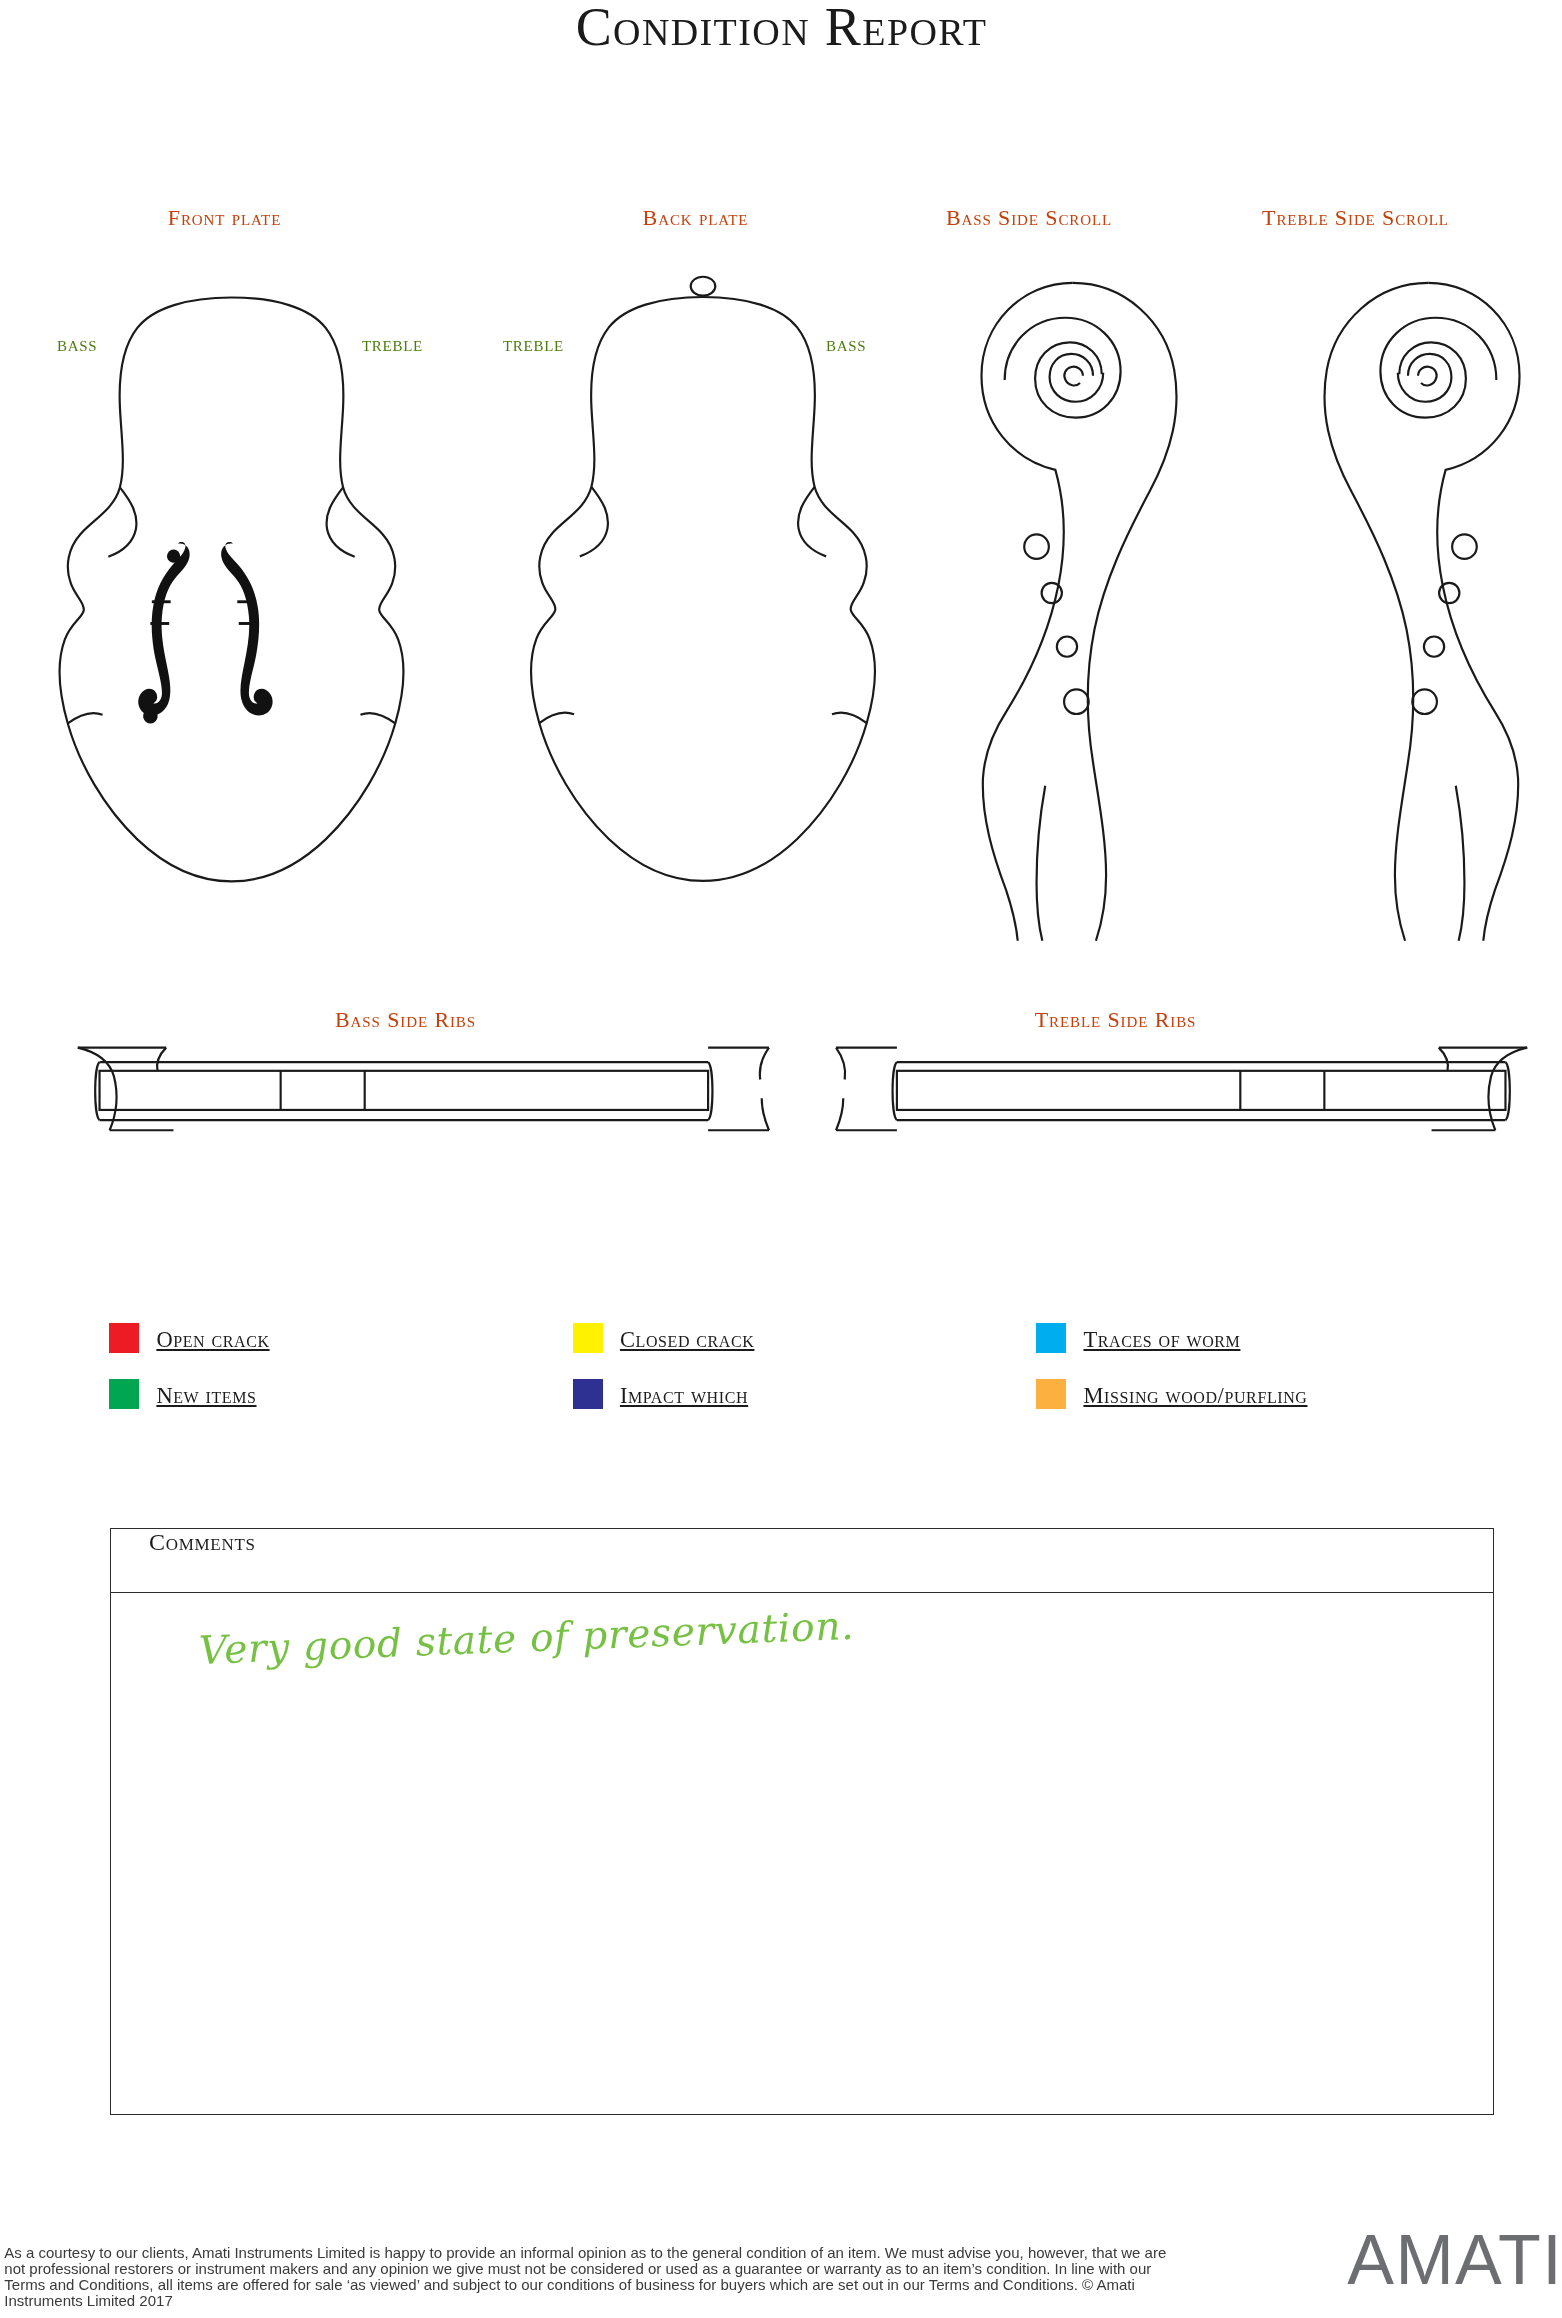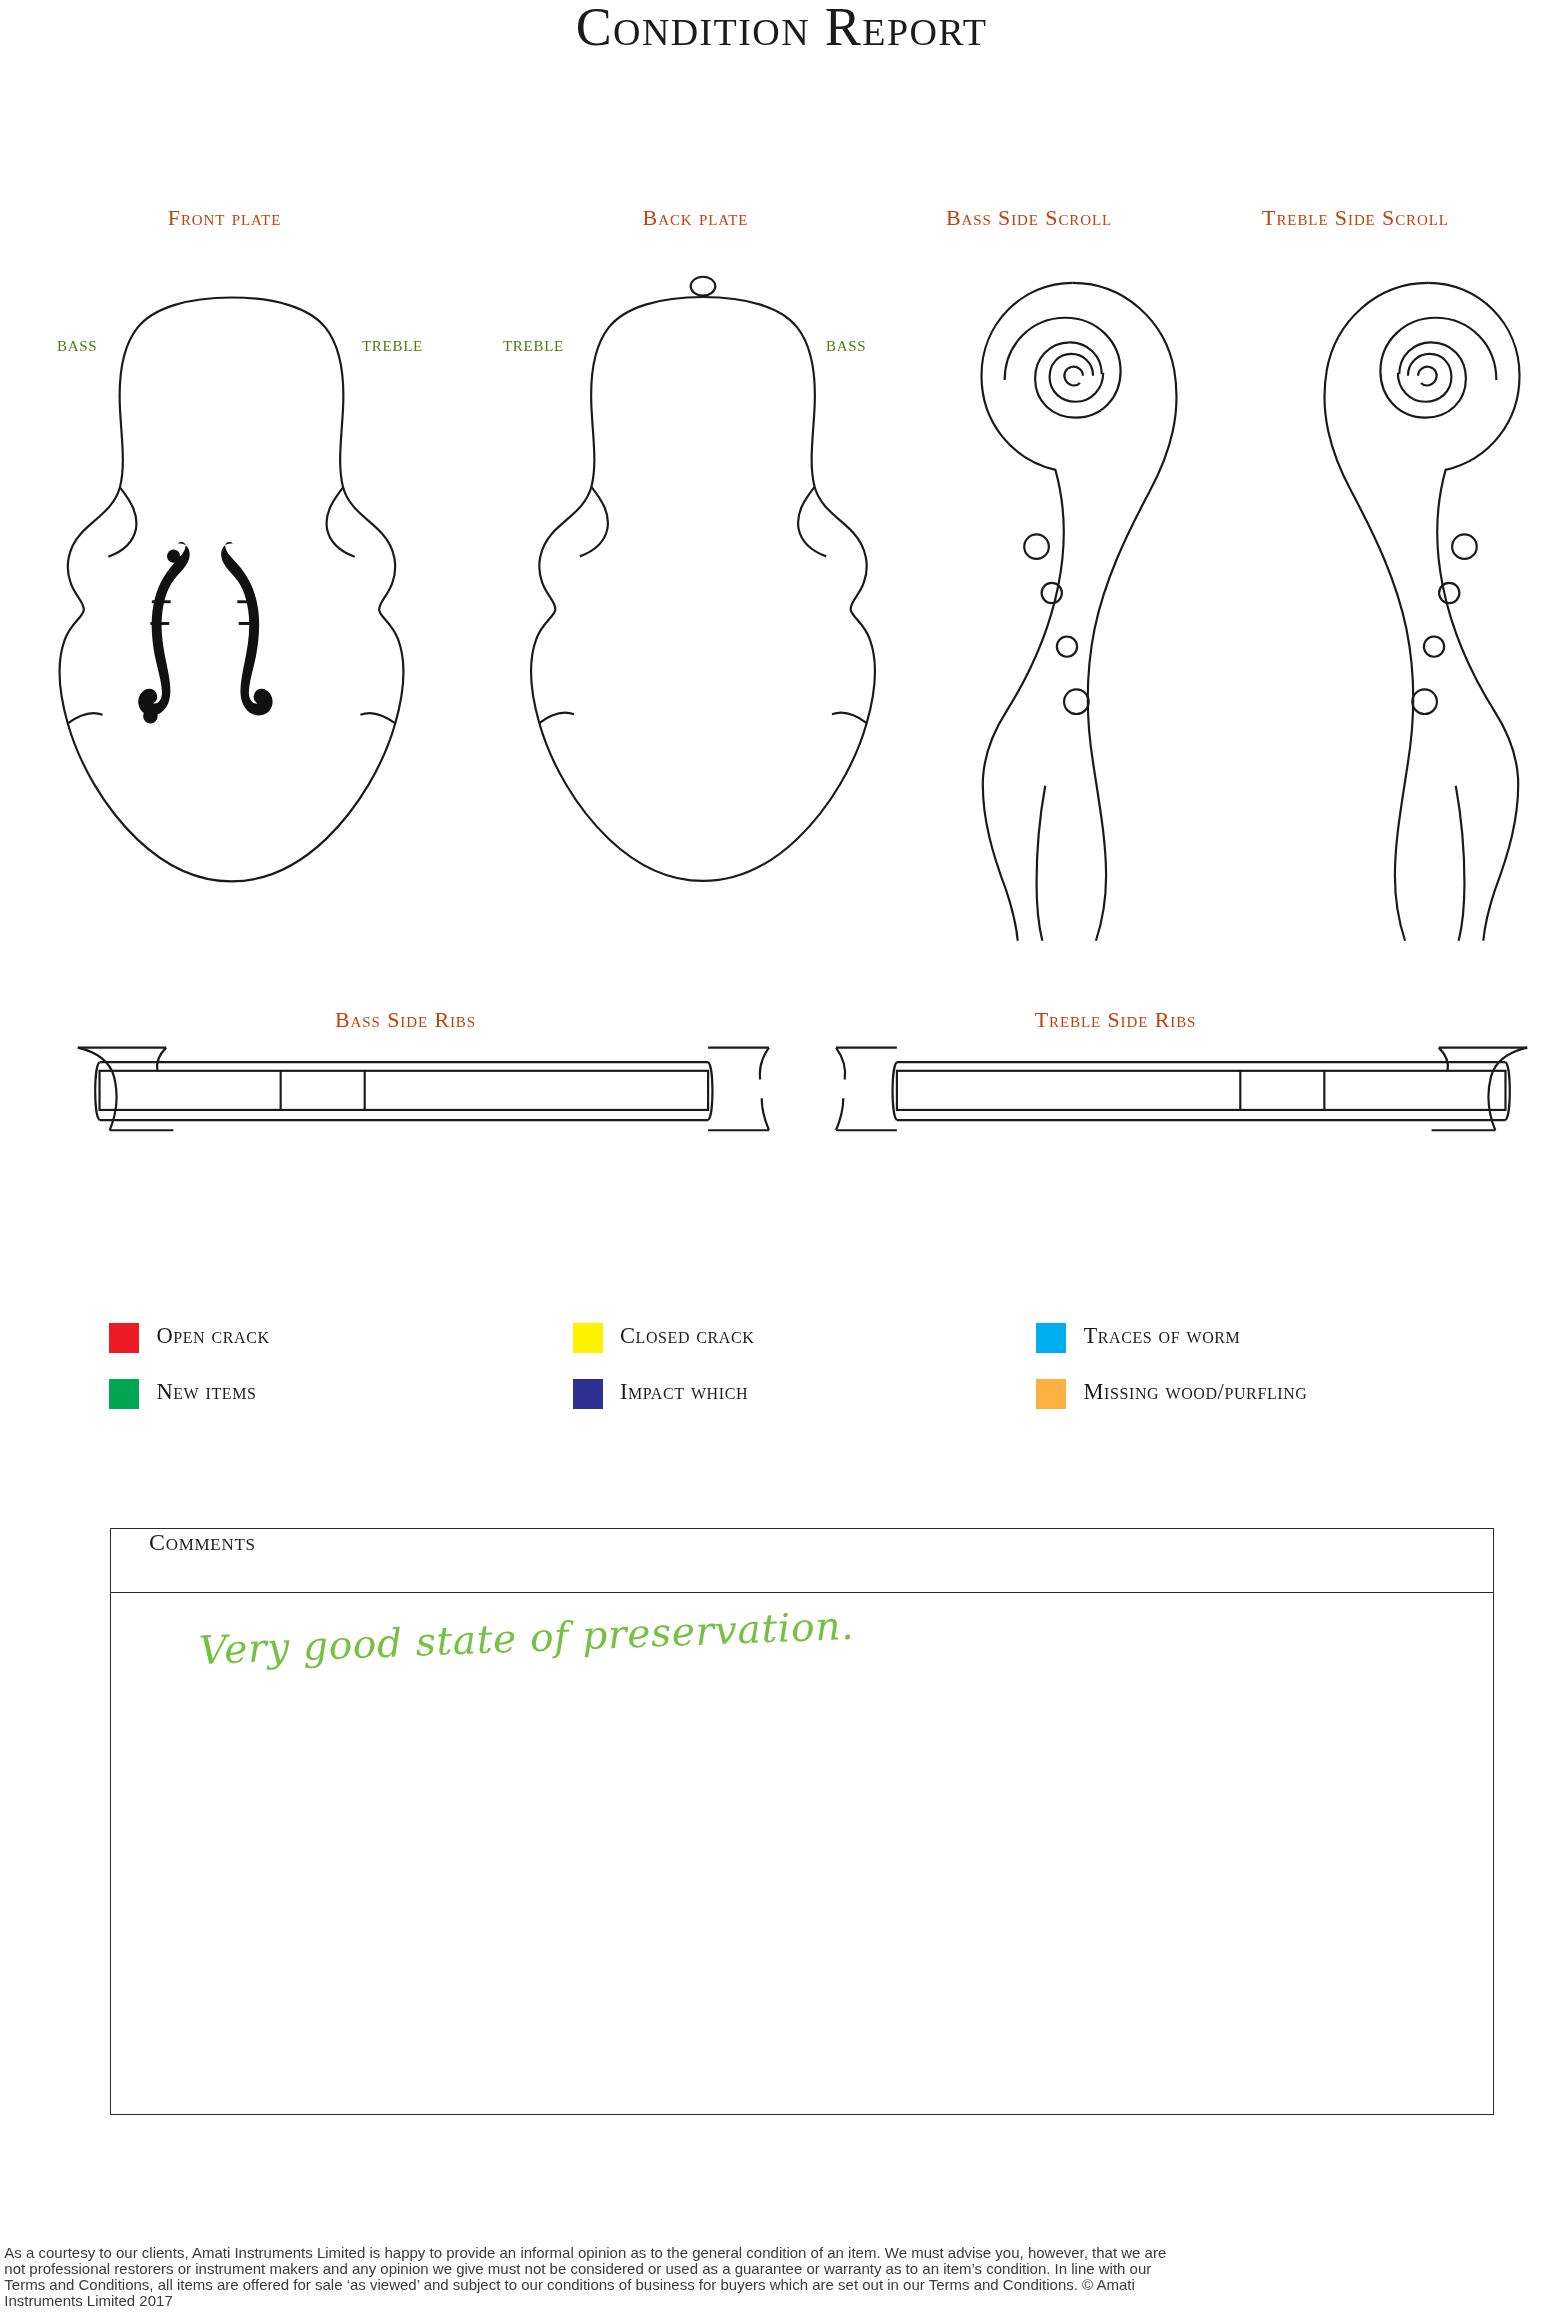--- a/index.html
+++ b/index.html
@@ -68,22 +68,23 @@
     top: 1323px;
     width: 1392px;
   }
   .legend-row {
     display: flex;
     width: 100%;
     margin-bottom: 26px;
   }
   .legend-item {
     display: flex;
-    align-items: flex-start;
+    align-items: flex-end;
     width: 33.3%;
+    text-decoration: underline;
   }
   .swatch {
     width: 30px;
     height: 30px;
     flex: 0 0 auto;
   }
   .legend-label {
     margin-left: 17.4px;
     font-variant: small-caps;
     font-size: 22.5px;
@@ -446,15 +447,16 @@
   <div class="comments-box">
     <div class="comments-header">
       <span>Comments</span>
     </div>
     <div class="comments-body">
       <div class="handwriting">Very good state of preservation.</div>
     </div>
   </div>
 
   <div class="footer">As a courtesy to our clients, Amati Instruments Limited is happy to provide an informal opinion as to the general condition of an item. We must advise you, however, that we are not professional restorers or instrument makers and any opinion we give must not be considered or used as a guarantee or warranty as to an item’s condition. In line with our Terms and Conditions, all items are offered for sale ‘as viewed’ and subject to our conditions of business for buyers which are set out in our Terms and Conditions. © Amati Instruments Limited 2017</div>
+  <div class="brand"><span>AMATI</span></div>
 
 </div>
 
 
 </body></html>

